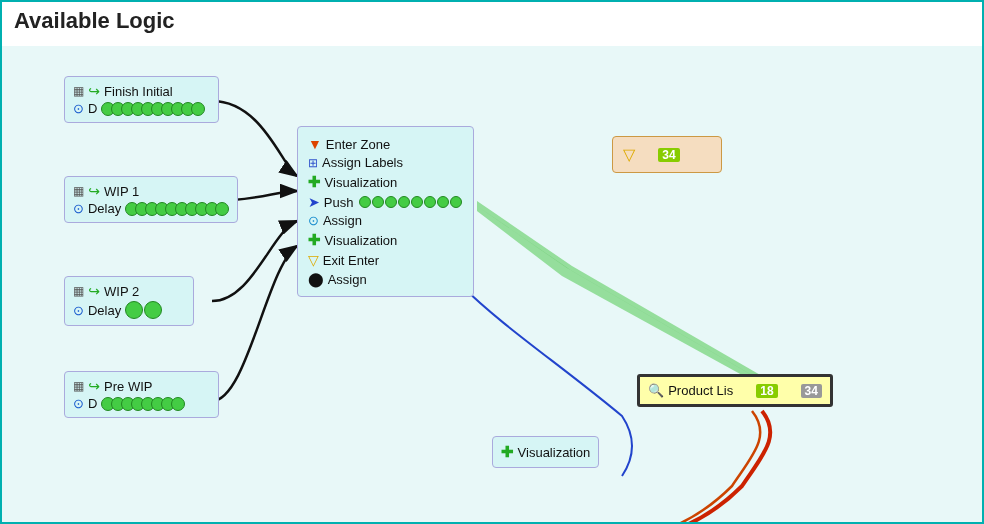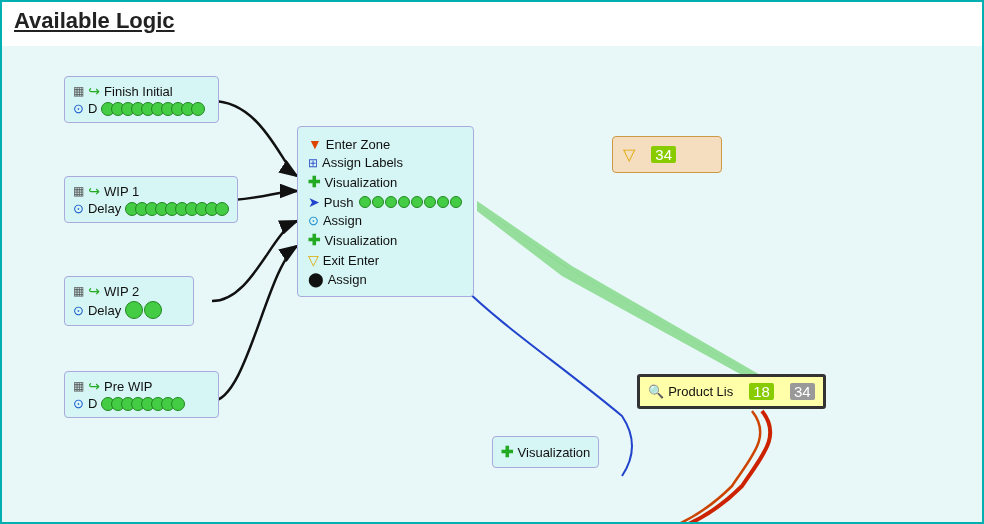--- a/index.html
+++ b/index.html
@@ -16,21 +16,20 @@
       border: 2px solid #00b0b0;
       position: relative;
       background: #fff;
     }
     .title {
       font-size: 22px;
       font-weight: bold;
       color: #222;
       padding: 6px 12px;
       background: #fff;
-      text-decoration: underline;
     }
     .canvas-area {
       position: absolute;
       top: 44px;
       left: 0;
       right: 0;
       bottom: 0;
       background: #e8f8f8;
       overflow: hidden;
     }
@@ -111,25 +110,25 @@
       border-radius: 4px;
       padding: 6px 10px;
       font-size: 13px;
       color: #111;
       min-width: 110px;
     }
     .badge {
       display: inline-block;
       background: #88cc00;
       color: #fff;
-      font-size: 15px;
-      font-weight: normal;
+      font-size: 12px;
+      font-weight: bold;
       border-radius: 2px;
       padding: 0 4px;
-      margin-left: 12px;
+      margin-left: 19px;
     }
     
     .product-node {
       position: absolute;
       background: #ffffaa;
       border: 3px solid #333;
       border-radius: 3px;
       padding: 4px 8px;
       font-size: 13px;
       color: #111;

